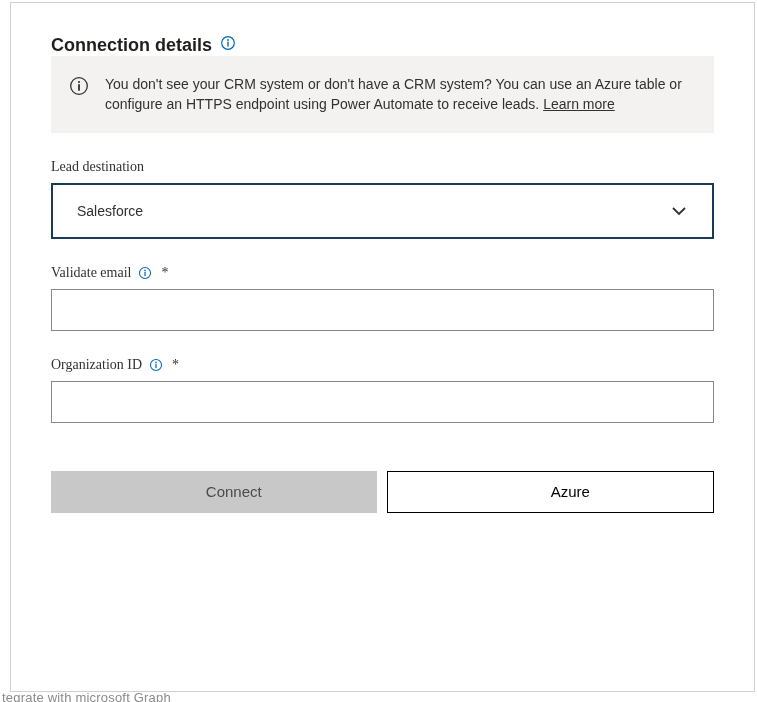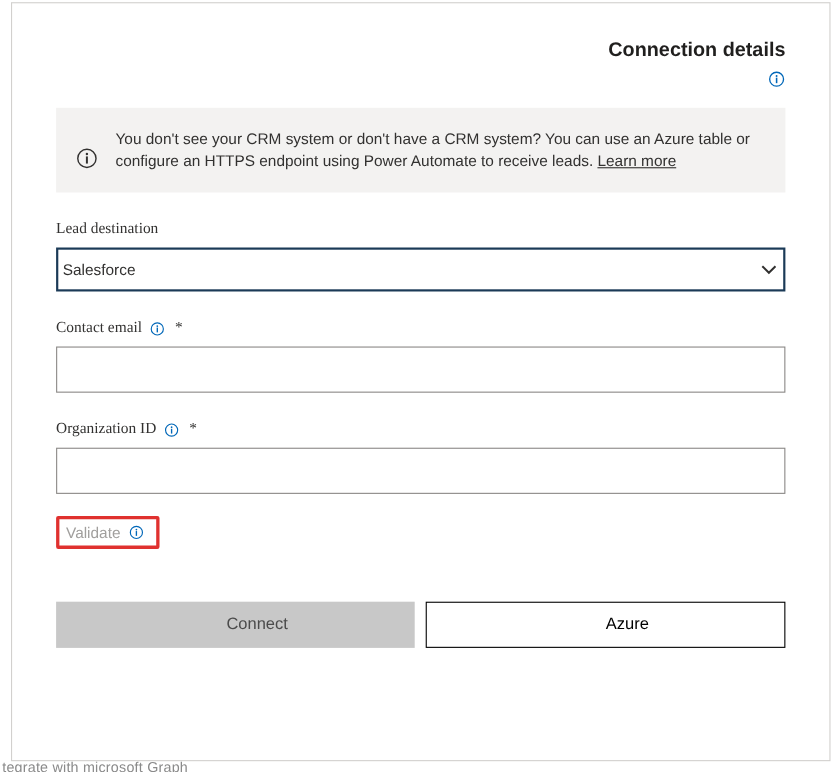--- a/index.html
+++ b/index.html
@@ -14,44 +14,42 @@
   }
   .panel {
     border: 1px solid #d2d0ce;
     width: 745px;
     margin: 2px 0 0 10px;
     padding: 32px 40px 40px 40px;
     min-height: 690px;
   }
   .heading-row {
     display: flex;
-    align-items: flex-end;
+    align-items: flex-start;
     gap: 8px;
-    margin-bottom: 18px;
-    flex-direction: column;
   }
   .heading {
     font-size: 18px;
     font-weight: 600;
     color: #201f1e;
   }
   .info-icon {
     display: inline-flex;
     align-items: center;
     justify-content: center;
     width: 16px;
     height: 16px;
   }
   .info-icon svg { display: block; }
   .info-box {
     background: #f3f2f1;
     display: flex;
     gap: 16px;
     padding: 18px 24px 18px 18px;
-    align-items: flex-end;
+    align-items: flex-start;
   }
   .info-box .info-lg {
     flex-shrink: 0;
     margin-top: 2px;
   }
   .info-text {
     line-height: 1.45;
     color: #323130;
   }
   .learn-more {
@@ -65,25 +63,25 @@
     align-items: center;
     gap: 6px;
     font-size: 14px;
     color: #323130;
     margin-bottom: 8px;
     font-family: Liberation Serif, serif;
   }
   .req { margin-left: 2px; }
   .select-wrap {
     border: 2px solid #1b3a57;
-    height: 40px;
+    height: 56px;
     display: flex;
     align-items: center;
     justify-content: space-between;
-    padding: 0 4px;
+    padding: 0 24px;
     cursor: pointer;
   }
   .select-value { font-size: 14px; }
   .chevron { width: 18px; height: 18px; }
   .text-input {
     width: 100%;
     height: 42px;
     border: 1px solid #8a8886;
     font-size: 14px;
     padding: 0 10px;
@@ -175,21 +173,21 @@
       <span class="chevron">
         <svg width="18" height="18" viewBox="0 0 18 18">
             <path d="M3 6 L9 12 L15 6" fill="none" stroke="#323130" stroke-width="1.8"></path>
           </svg>
       </span>
     </div>
   </div>
 
   <div class="field-block">
     <div class="field-label">
-      <span>Contact email</span>
+      <span>Validate email</span>
       <span class="info-icon">
         <svg width="14" height="14" viewBox="0 0 16 16">
             <circle cx="8" cy="8" r="6.3" fill="none" stroke="#0067b8" stroke-width="1.2"></circle>
             <circle cx="8" cy="5" r="0.9" fill="#0067b8"></circle>
             <rect x="7.3" y="6.6" width="1.4" height="5" fill="#0067b8"></rect>
           </svg>
       </span>
       <span class="req">*</span>
     </div>
     <input type="text" class="text-input" value="" style="">
@@ -203,30 +201,20 @@
             <circle cx="8" cy="8" r="6.3" fill="none" stroke="#0067b8" stroke-width="1.2"></circle>
             <circle cx="8" cy="5" r="0.9" fill="#0067b8"></circle>
             <rect x="7.3" y="6.6" width="1.4" height="5" fill="#0067b8"></rect>
           </svg>
       </span>
       <span class="req">*</span>
     </div>
     <input type="text" class="text-input" value="" style="">
   </div>
 
-  <div class="validate-wrap">
-    <span class="validate-link">Validate</span>
-    <span class="info-icon">
-      <svg width="14" height="14" viewBox="0 0 16 16">
-          <circle cx="8" cy="8" r="6.3" fill="none" stroke="#0067b8" stroke-width="1.2"></circle>
-          <circle cx="8" cy="5" r="0.9" fill="#0067b8"></circle>
-          <rect x="7.3" y="6.6" width="1.4" height="5" fill="#0067b8"></rect>
-        </svg>
-    </span>
-  </div>
 
   <div class="button-row">
     <div class="btn btn-connect">Connect</div>
     <div class="btn btn-cancel">Azure</div>
   </div>
 
 </div>
 
 <div class="truncated-footer">tegrate with microsoft Graph</div>
 

